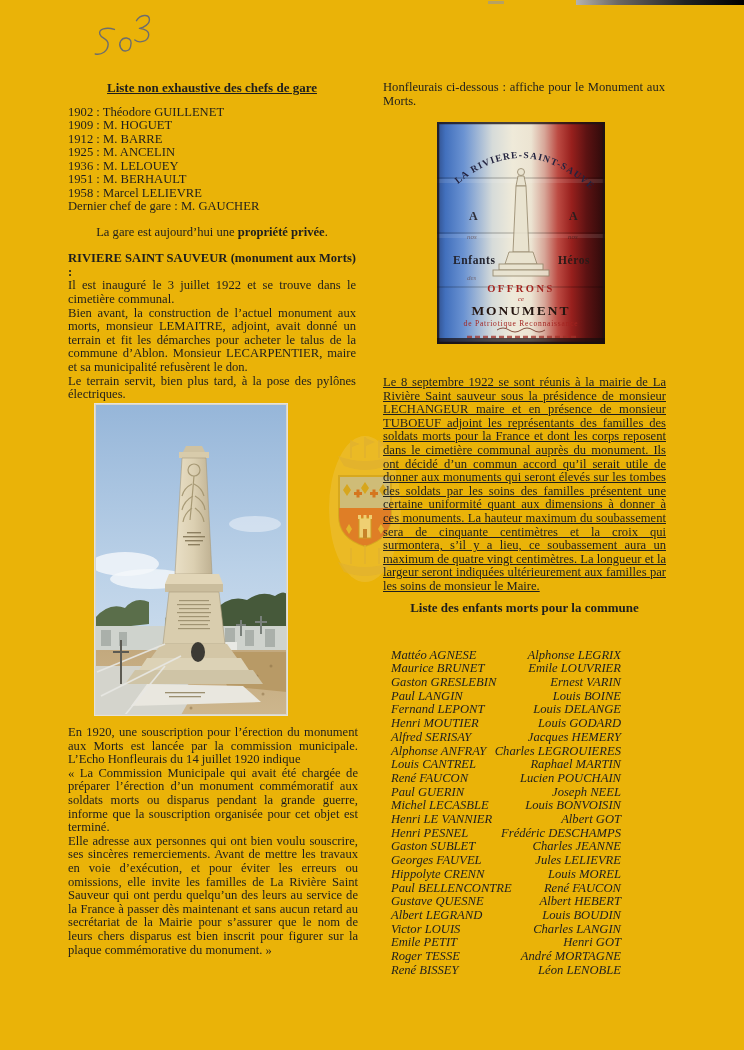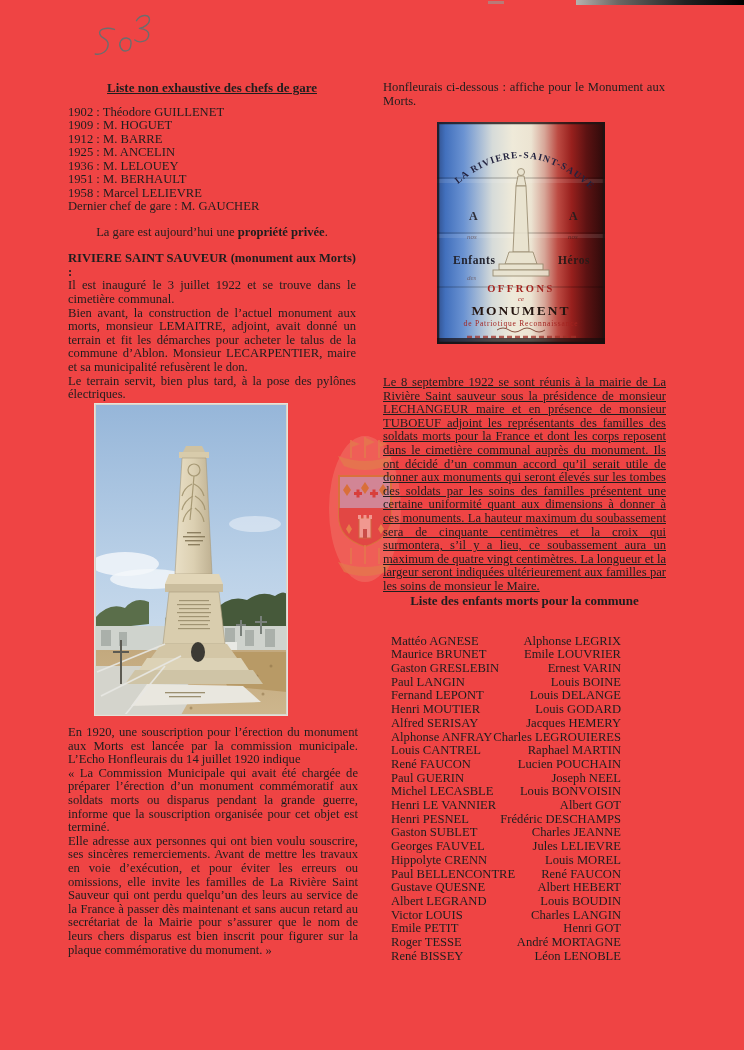--- a/index.html
+++ b/index.html
@@ -1,29 +1,29 @@
 <!DOCTYPE html>
 <html><head>
 <meta charset="utf-8">
 <style>
   html,body{margin:0;padding:0;background:#9a9a9a;}
-  .page{position:relative;width:744px;height:1050px;background:#ef4444;overflow:hidden;
+  .page{position:relative;width:744px;height:1050px;background:#eab308;overflow:hidden;
         font-family:"Liberation Serif", serif;color:#1e1e1e;}
   .abs{position:absolute;}
   
   .col{font-size:12.6px;line-height:13.6px;}
   .jtext{text-align:justify;margin:0;}
   p{margin:0;text-align:center;}
   .sec-title{font-weight:bold;text-align:center;text-decoration:underline;font-size:13px;margin:0 0 11px 0;}
-  .center-bold{font-weight:bold;text-align:center;font-size:13px;margin:0;}
+  .center-bold{font-weight:bold;text-align:center;font-size:13px;margin:7px;}
   .chefs div{line-height:13.5px;}
   .gap12{height:12px;} .gap13{height:13px;}
   .inline-head{font-weight:bold;display:block;}
   
-  .names{margin-left:8px;width:230px;}
+  .names{margin-left:8px;width:230px;font-style:italic;}
   .name-row{display:flex;justify-content:space-between;line-height:13.7px;font-size:12.6px;}
   .n-left{text-align:left;white-space:nowrap;}
   .n-right{text-align:right;white-space:nowrap;}
   
   .top-strip{top:0;left:576;width:168px;height:5px;left:576px;
     background:linear-gradient(90deg,#b5b2ae,#6b6864 25%,#222 65%,#000);}
   .top-dash{top:1px;left:488px;width:16px;height:3px;background:#9b9893;opacity:.65;}
   
   .photo-frame{box-shadow:0 0 0 1px #e4e2da;}
   svg text{font-family:"Liberation Serif", serif;}

